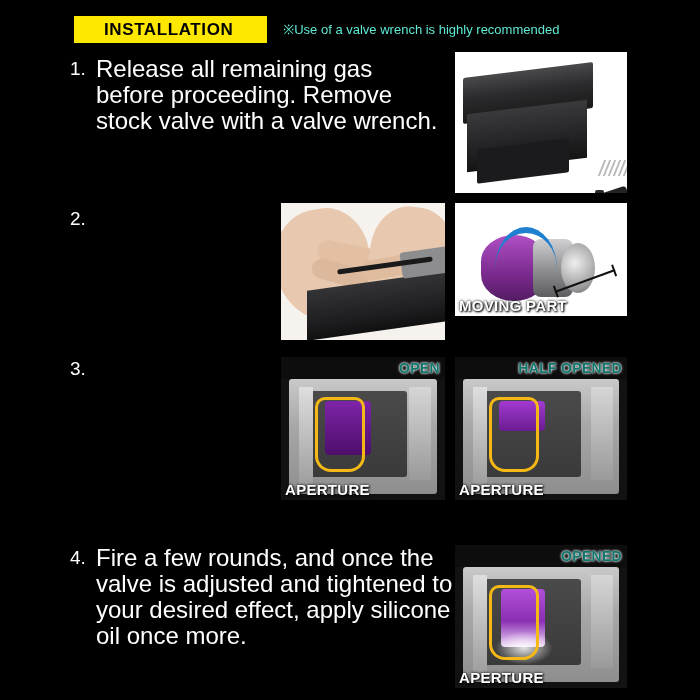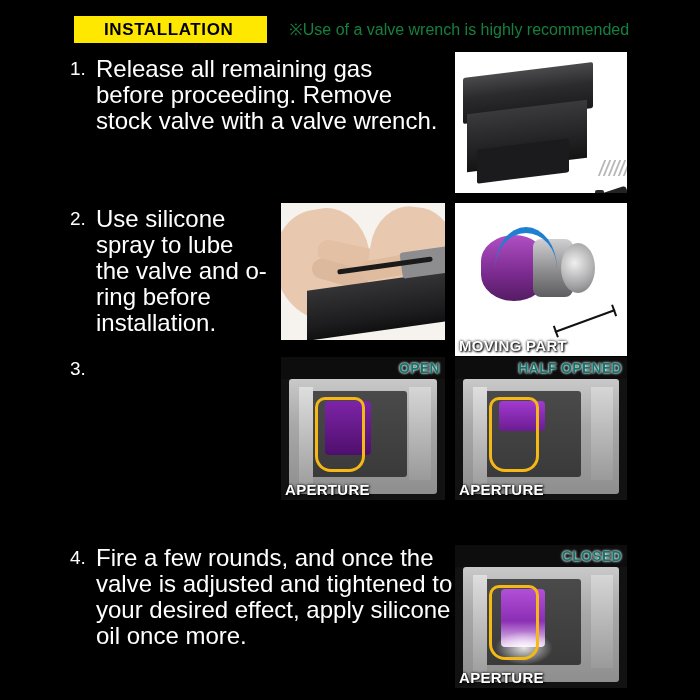--- a/index.html
+++ b/index.html
@@ -36,23 +36,23 @@
     background: #ffe800;
     color: #000000;
     font-weight: bold;
     font-size: 17px;
     letter-spacing: 0.6px;
     padding: 5px 34px 5px 30px;
     line-height: 1;
     position: relative;
   }
   .header-note {
-    color: #15803d;
-    font-size: 16px;
-    margin-left: 22px;
+    color: #5eead4;
+    font-size: 13px;
+    margin-left: 16px;
     white-space: nowrap;
   }
 
   
   .step {
     position: absolute;
     display: flex;
   }
   .step-num {
     font-size: 19px;
@@ -73,21 +73,21 @@
   #step4 { top: 545px; left: 70px; width: 390px; }
 
   
   .photo {
     position: absolute;
     background: #f2f1ef;
     overflow: hidden;
   }
   #photo1 { top: 52px;  left: 455px; width: 172px; height: 141px; }
   #photo2 { top: 203px; left: 281px; width: 164px; height: 137px; }
-  #photo3 { top: 203px; left: 455px; width: 172px; height: 153px; }
+  #photo3 { top: 203px; left: 455px; width: 172px; height: 113px; }
   #photo4 { top: 357px; left: 281px; width: 164px; height: 143px; }
   #photo5 { top: 357px; left: 455px; width: 172px; height: 143px; }
   #photo6 { top: 545px; left: 455px; width: 172px; height: 143px; }
 
   .caption {
     position: absolute;
     bottom: 2px;
     left: 4px;
     color: #ffffff;
     font-size: 15px;
@@ -266,21 +266,20 @@
     <div class="header-note">※Use of a valve wrench is highly recommended</div>
   </div>
 
   <div class="step" id="step1">
     <div class="step-num">1.</div>
     <div class="step-text">Release all remaining gas before proceeding. Remove stock valve with a valve wrench.</div>
   </div>
 
   <div class="step" id="step2">
     <div class="step-num">2.</div>
-    <div class="step-text">Use silicone spray to lube the valve and o-ring before installation.</div>
   </div>
 
   <div class="step" id="step3">
     <div class="step-num">3.</div>
   </div>
 
   <div class="step" id="step4">
     <div class="step-num">4.</div>
     <div class="step-text">Fire a few rounds, and once the valve is adjusted and tightened to your desired effect, apply silicone oil once more.</div>
   </div>
@@ -356,17 +355,17 @@
     <div class="pv-bg"></div>
     <div class="pv-slide"></div>
     <div class="pv-inner"></div>
     <div class="pv-rail"></div>
     <div class="pv-rail-r"></div>
     <div class="pv-valve-closed"></div>
     <div class="pv-glow"></div>
     <div class="pv-outline-top"></div>
     <div class="pv-outline"></div>
     <div class="pv-dark-top"></div>
-    <div class="label-tr">CLOSED</div>
+    <div class="label-tr">OPENED</div>
     <div class="caption">APERTURE</div>
   </div>
 
 </div>
 
 </body></html>

